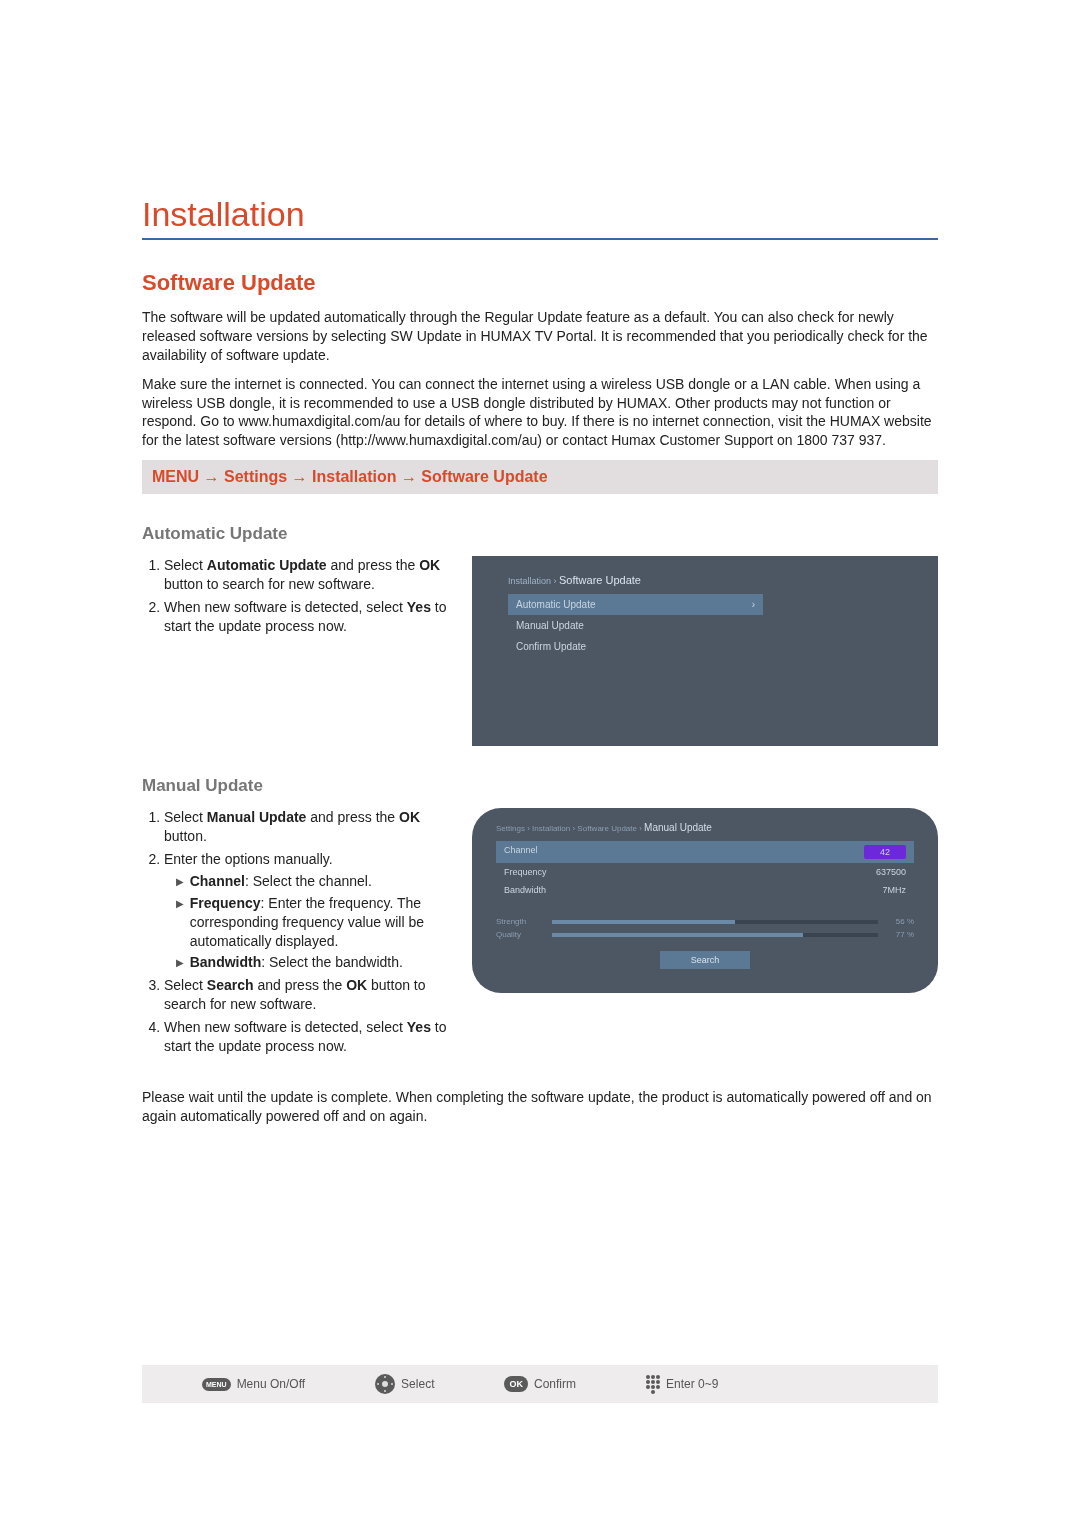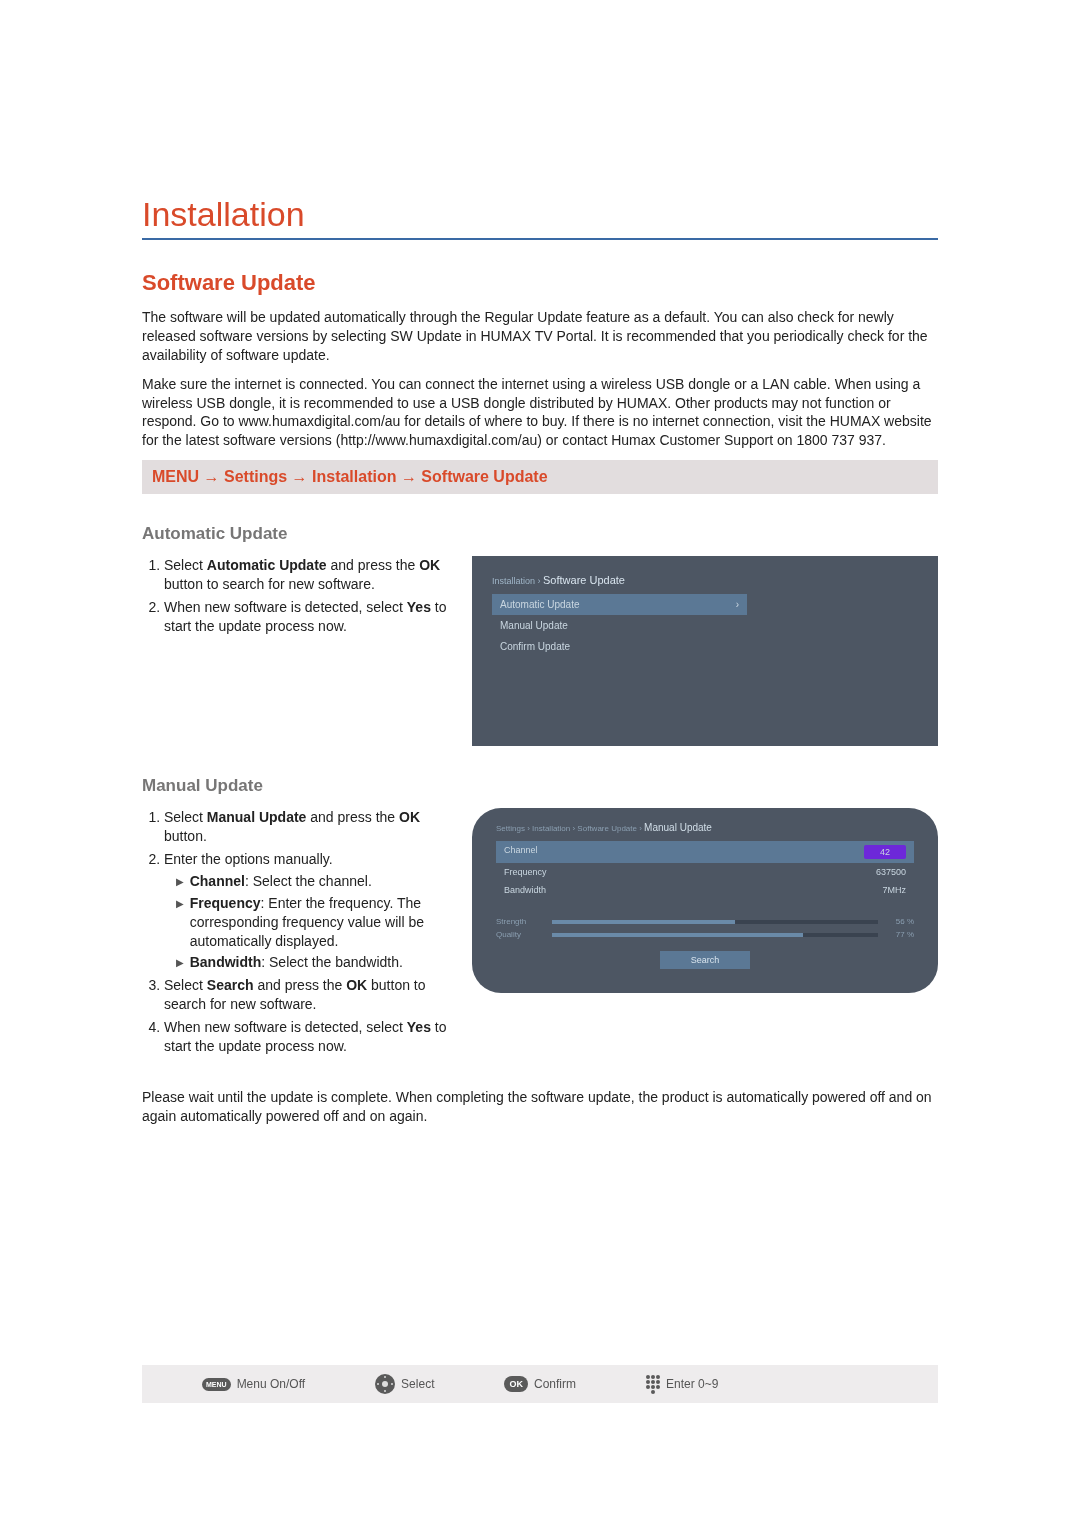--- a/index.html
+++ b/index.html
@@ -67,21 +67,21 @@
     .sublist { list-style: none; padding-left: 12px; margin-top: 3px; }
     .sublist li { display: flex; margin-bottom: 3px; line-height: 1.35; }
     .sublist-arrow { color: #555; font-size: 10px; margin-top: 3px; margin-right: 6px; flex-shrink: 0; }
     .bold { font-weight: bold; }
 
     
     .screen {
       background: #4d5663;
       width: 100%;
       height: 190px;
-      padding: 18px 20px;
+      padding: 18px 36px;
       position: relative;
       font-size: 10px;
     }
     .screen-crumb { color: #9fb5c7; font-size: 9px; }
     .screen-crumb strong { color: #d8e4ee; font-size: 11px; font-weight: normal; }
     .screen-list { margin-top: 8px; width: 255px; }
     .screen-row { color: #c9d6e0; padding: 5px 8px; font-size: 10px; position: relative; }
     .screen-row.sel { background: #5b7895; }
     .screen-row.sel::after { content: '›'; position: absolute; right: 8px; color: #c9d6e0; }
     

